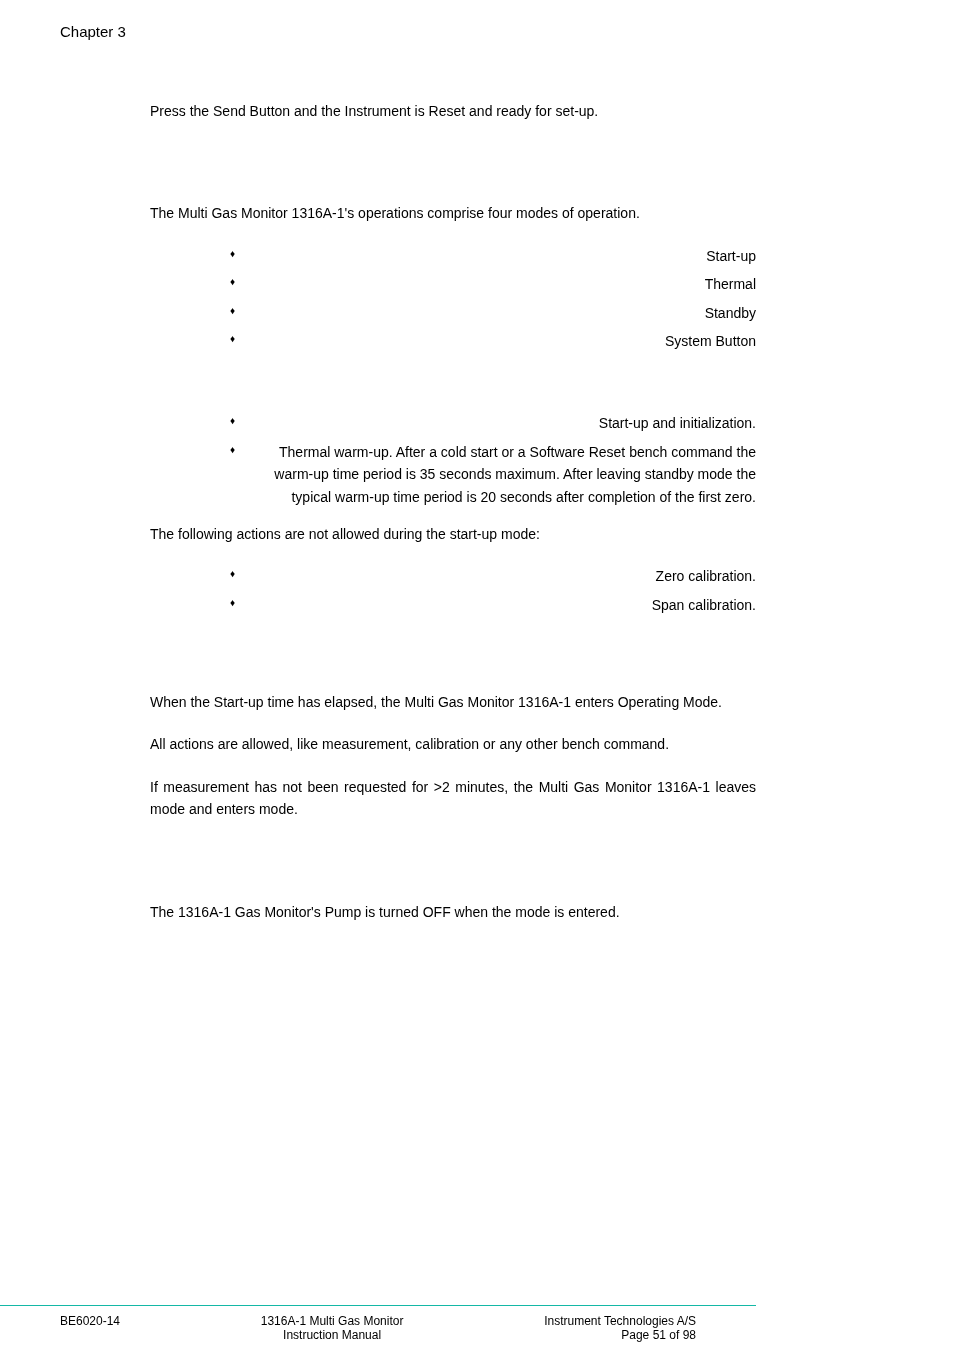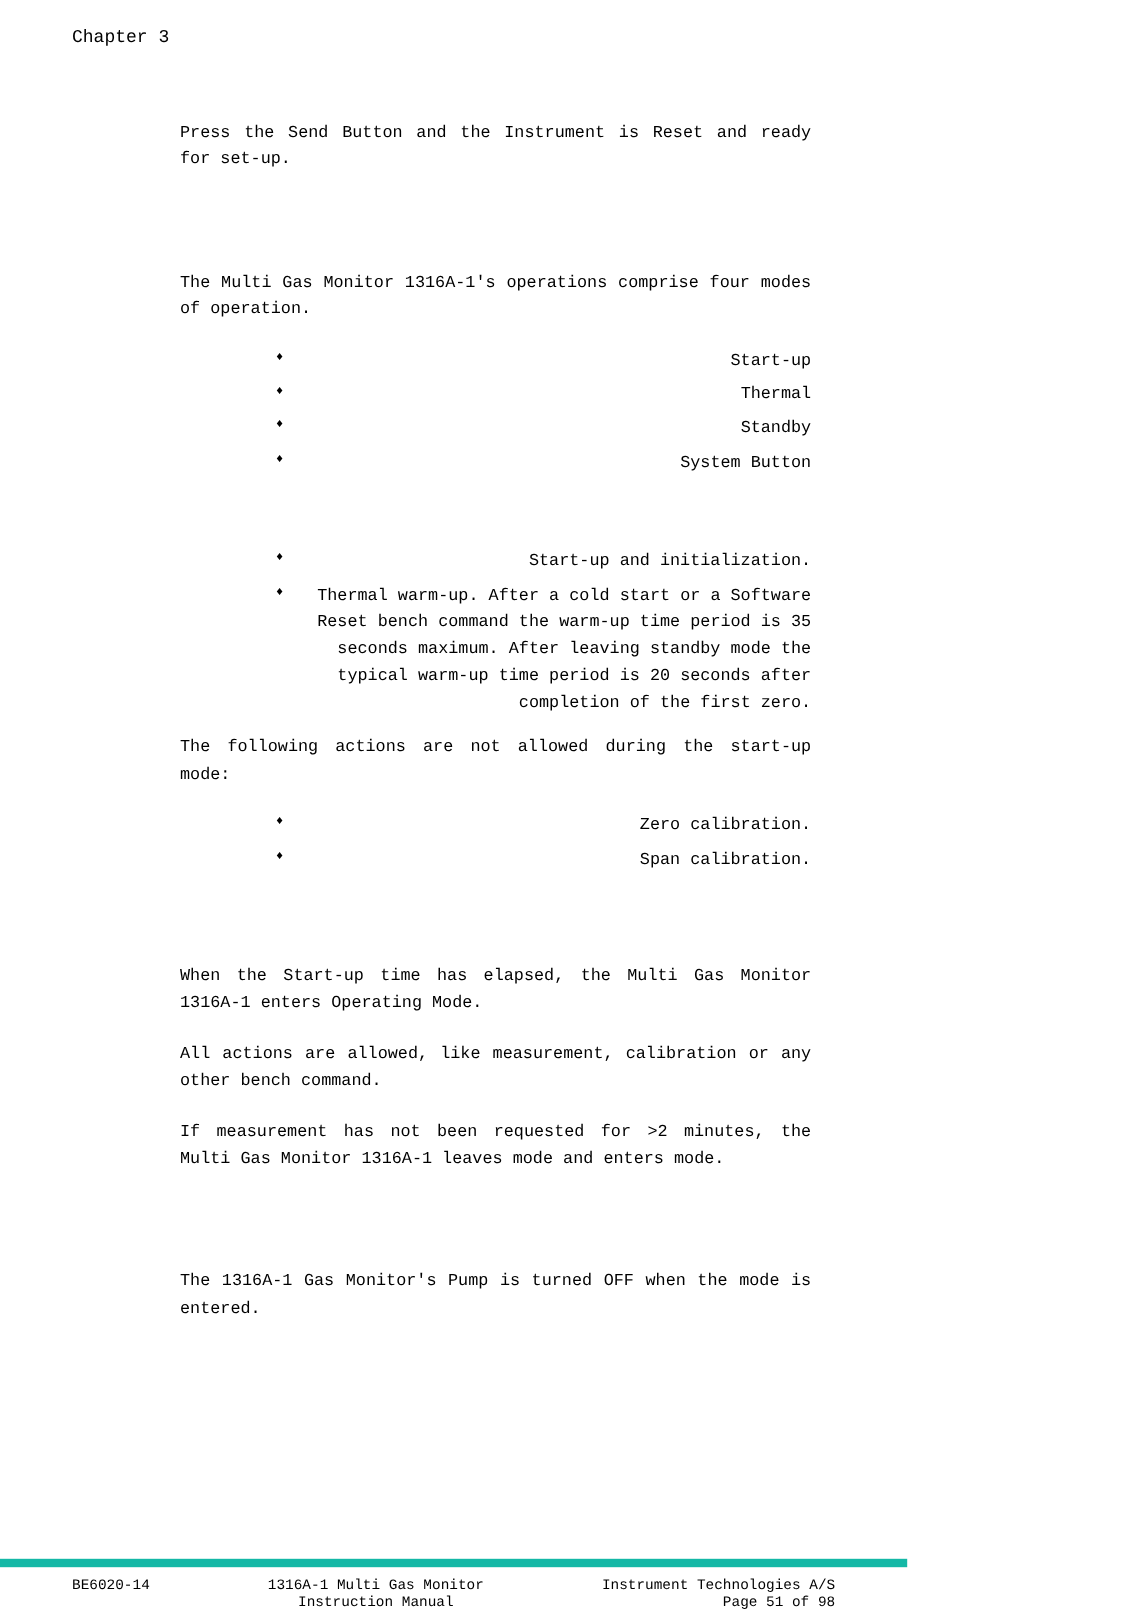--- a/index.html
+++ b/index.html
@@ -16,35 +16,33 @@
       width: 954px;
       min-height: 1350px;
       position: relative;
     }
 
     .page {
       width: 756px;
       min-height: 1350px;
       padding: 20px 0 60px 0;
       position: relative;
-      font-family: Liberation Mono, monospace;
     }
 
     .chapter-header {
       position: absolute;
       top: 23px;
       left: 60px;
       font-size: 15px;
       color: #000;
     }
 
     .content-area {
       margin-top: 80px;
       margin-left: 150px;
-      margin-right: 80px;
     }
 
     .paragraph {
       margin-bottom: 20px;
       line-height: 1.6;
       text-align: justify;
     }
 
     .spacer {
       height: 60px;
@@ -78,21 +76,21 @@
 
     .bullet-list li.multi-line {
       margin-bottom: 8px;
     }
 
     .footer {
       position: absolute;
       bottom: 0;
       left: 0;
       right: 0;
-      border-top: 7px solid #14b8a6;
+      border-top: 1px solid #14b8a6;
       padding: 8px 60px;
       display: flex;
       justify-content: space-between;
       font-size: 12px;
     }
 
     .footer-col {
       display: flex;
       flex-direction: column;
       align-items: center;

